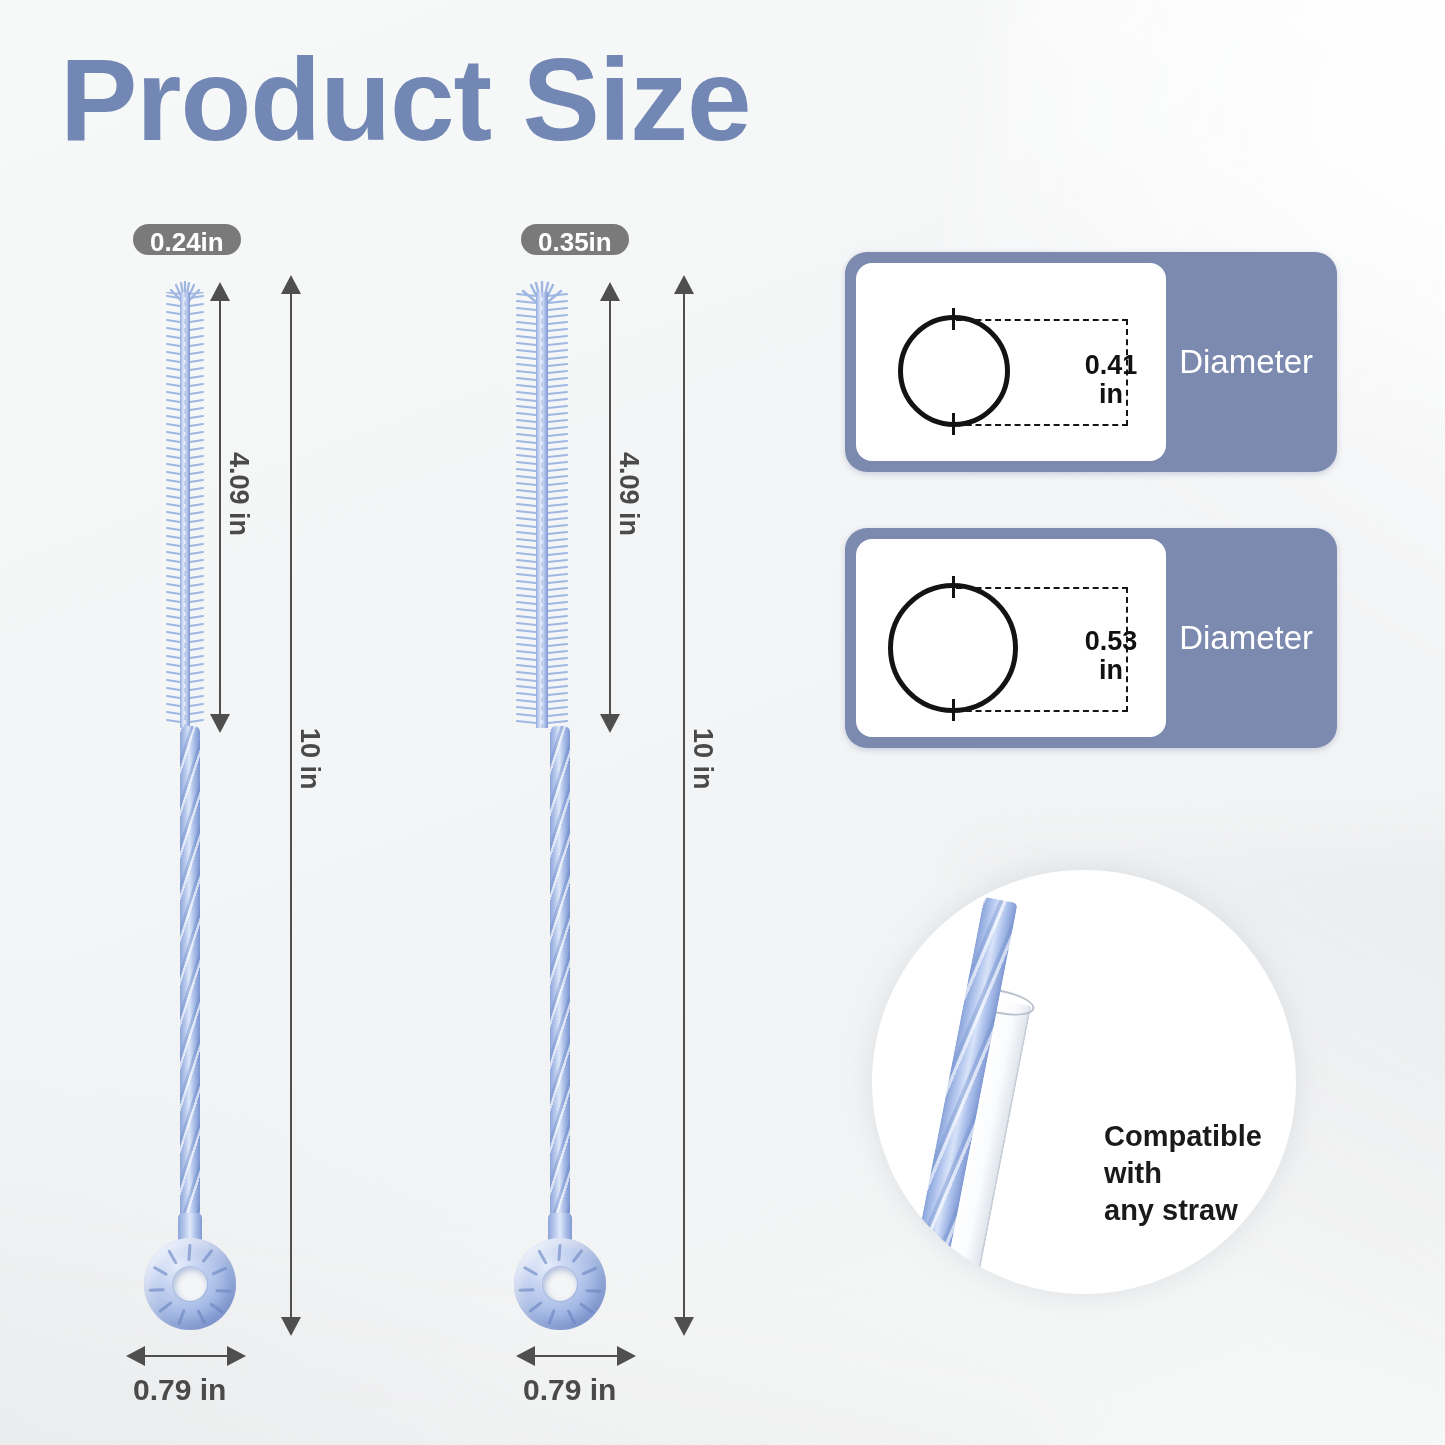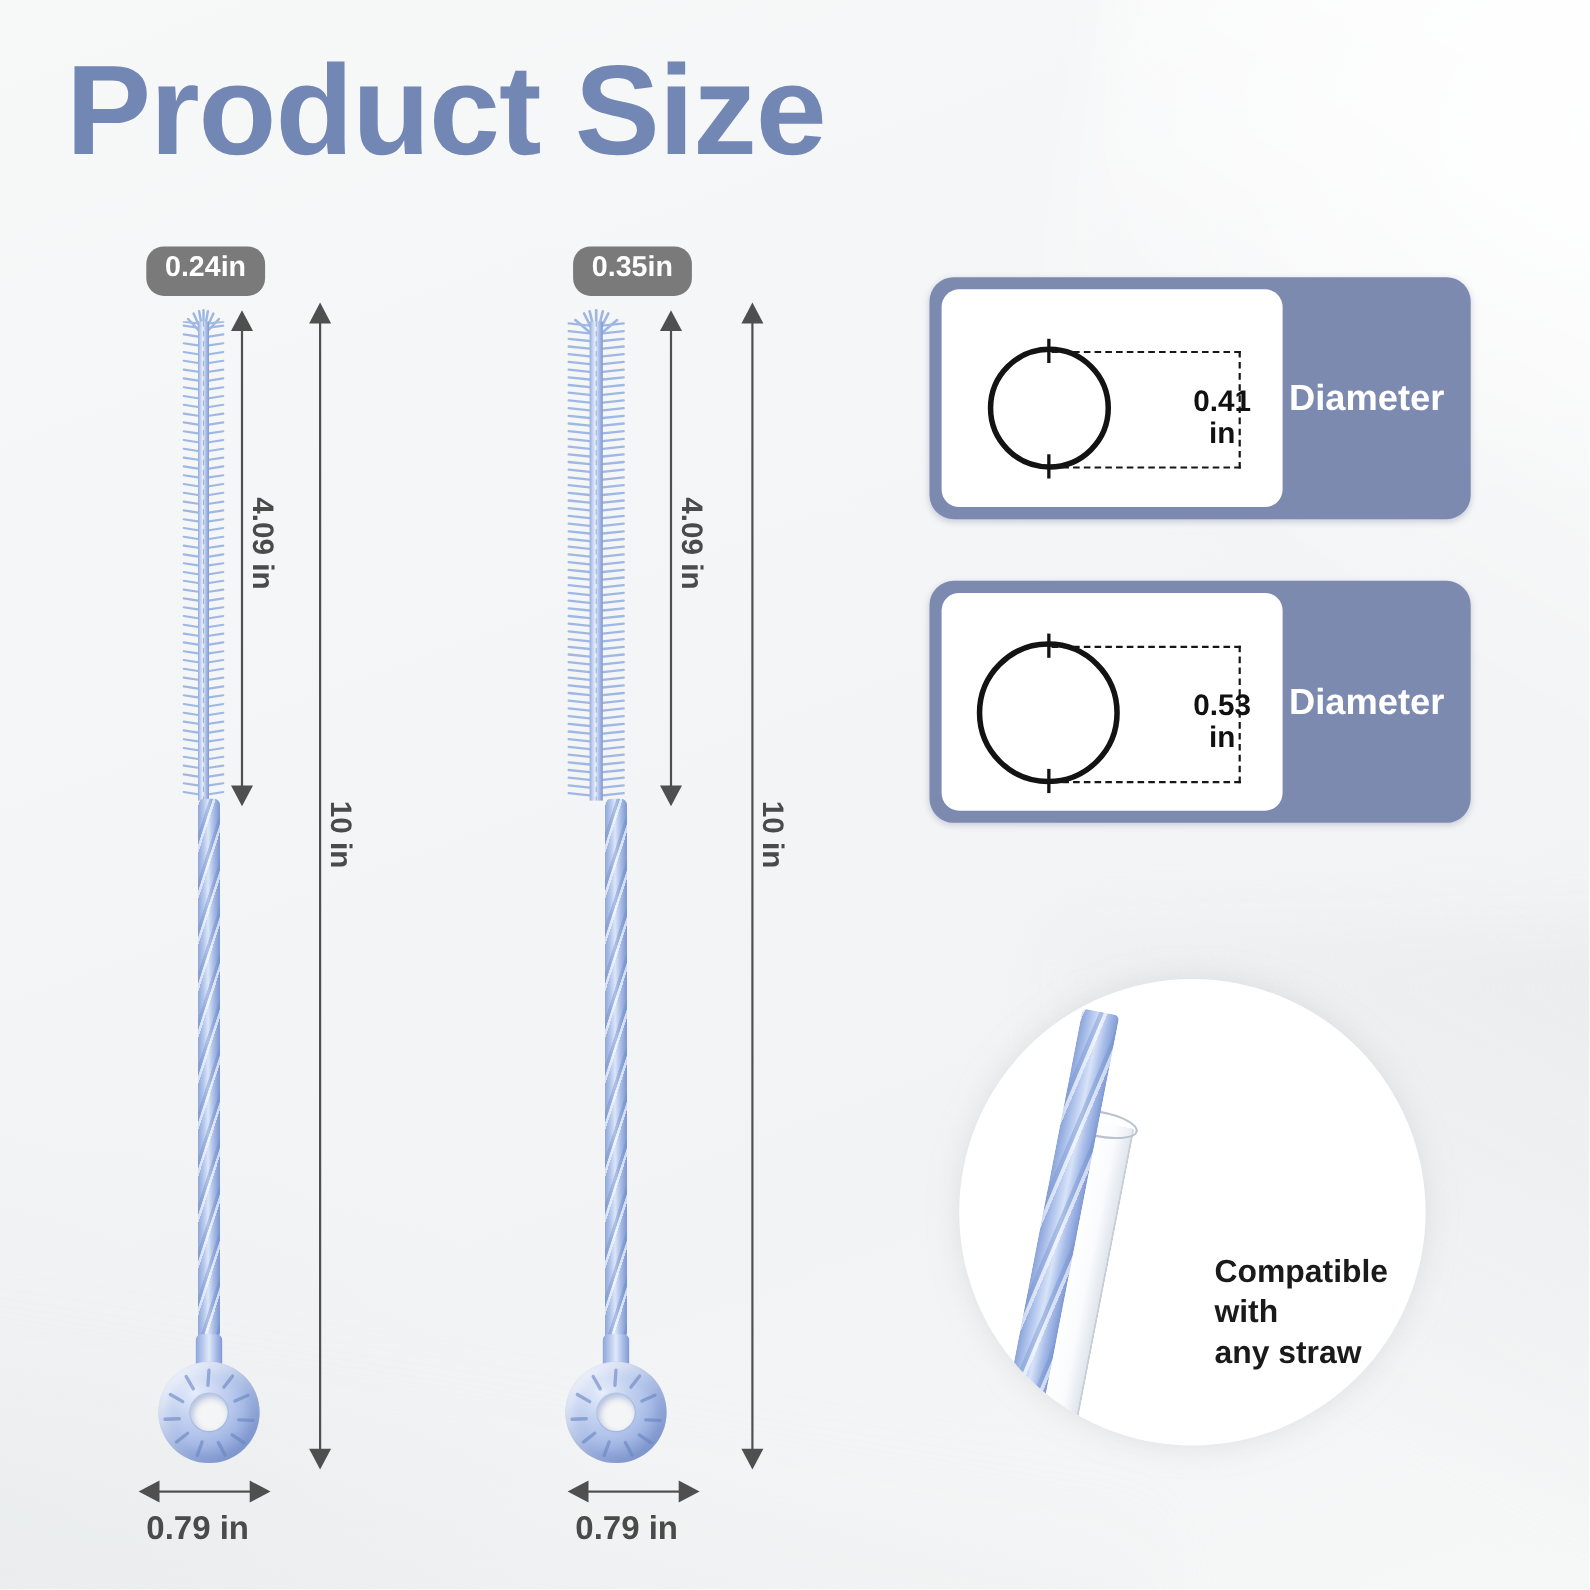--- a/index.html
+++ b/index.html
@@ -41,21 +41,21 @@
     font-size:116px;font-weight:bold;letter-spacing:-1px;
     color:#7287b4;line-height:1;white-space:nowrap;
   }
 
   
   .pill{
     position:absolute;
     background:#7a7a7a;color:#ffffff;
     border-radius:16px;
     font-size:26px;font-weight:bold;
-    padding:5px 17px 14px 17px;
+    padding:5px 17px 0 17px;
     line-height:1;white-space:nowrap;
   }
   #pill-1{left:133px;top:224px;}
   #pill-2{left:521px;top:224px;}
 
   
   .brush{position:absolute;}
   .bristles{
     position:absolute;left:50%;transform:translateX(-50%);
     background-repeat:repeat-y;
@@ -134,21 +134,21 @@
     position:absolute;width:492px;height:220px;
     background:#7d8ab0;border-radius:22px;
     box-shadow:0 2px 6px rgba(120,132,165,.35);
   }
   .dcard-inner{
     position:absolute;left:11px;top:11px;width:310px;height:198px;
     background:#ffffff;border-radius:16px;
   }
   .dcard-label{
     position:absolute;right:24px;top:50%;transform:translateY(-50%);
-    color:#ffffff;font-size:33px;font-weight:bold;white-space:nowrap;text-align:right;
+    color:#ffffff;font-size:33px;font-weight:normal;white-space:nowrap;text-align:right;
   }
   .dcircle{
     position:absolute;border:5px solid #131313;border-radius:50%;
     box-sizing:border-box;background:#fff;
   }
   .dash-h{
     position:absolute;height:0;
     border-top:2.5px dashed #161616;
   }
   .dash-v{
@@ -156,21 +156,21 @@
     border-left:2.5px dashed #161616;
   }
   .tick{position:absolute;width:3px;background:#131313;}
   .dval{
     position:absolute;color:#111;font-size:27px;font-weight:bold;
     text-align:center;line-height:1.08;white-space:nowrap;
   }
 
   
   #inset{
-    position:absolute;left:872px;top:890px;width:424px;height:424px;
+    position:absolute;left:872px;top:870px;width:424px;height:424px;
     background:#ffffff;border-radius:50%;overflow:hidden;
     box-shadow:0 0 26px rgba(200,206,212,.55);
   }
   #inset-clip{position:absolute;inset:0;}
   .straw-tube{
     position:absolute;
     background:linear-gradient(90deg,
        rgba(228,232,238,.9) 0%, rgba(252,253,255,.55) 18%,
        rgba(255,255,255,.18) 46%, rgba(244,247,251,.5) 76%,
        rgba(222,228,236,.92) 100%);

